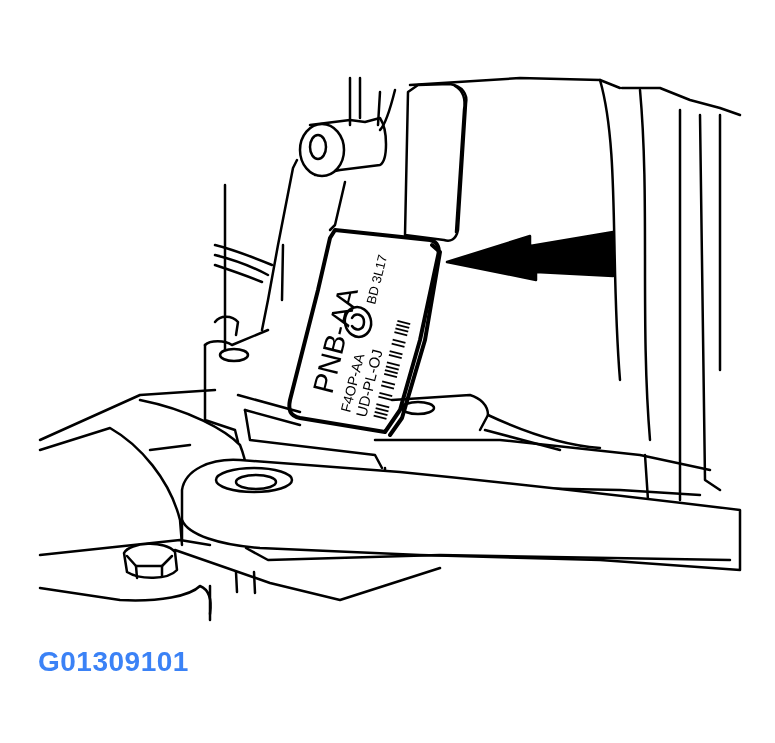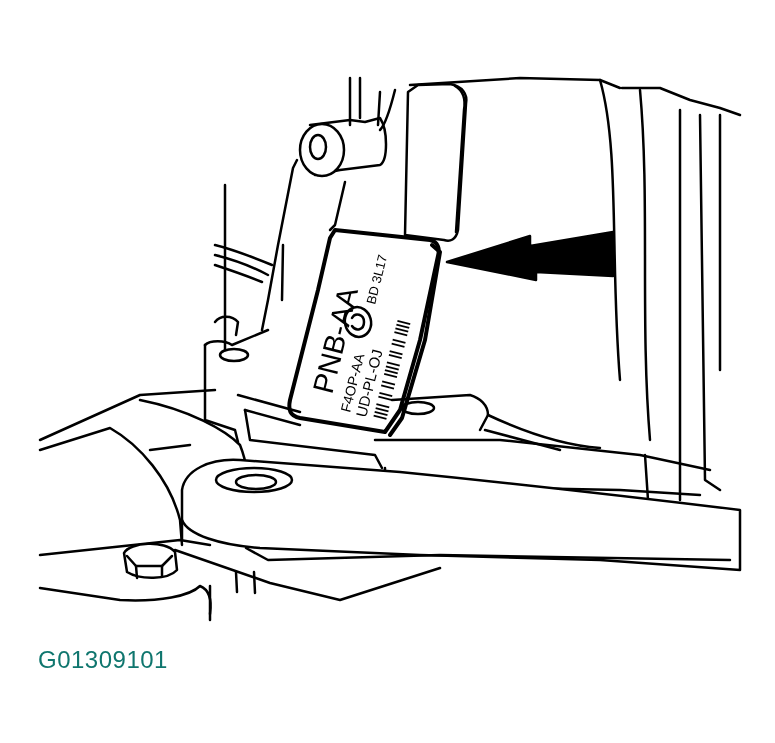--- a/index.html
+++ b/index.html
@@ -7,22 +7,23 @@
   #drawing { position: absolute; left: 0; top: 0; width: 775px; height: 743px; }
   #drawing path, #drawing line, #drawing ellipse, #drawing rect, #drawing polyline, #drawing polygon {
     stroke: #000; stroke-width: 2.5; fill: none; stroke-linejoin: round; stroke-linecap: round;
   }
   #drawing .fill-white { fill: #fff; }
   #drawing .fill-black { fill: #000; stroke: #000; }
   #drawing .thick { stroke-width: 4; }
   #drawing text { font-family: "Liberation Sans", sans-serif; fill: #000; stroke: none; }
   .figure-id {
     position: absolute; left: 38px; top: 646px;
-    font-family: "Liberation Sans", sans-serif; font-size: 24px; color: #0f766e;
+    font-family: "Liberation Sans", sans-serif; font-size: 28px; color: #3b82f6;
     letter-spacing: 0.5px;
+    font-weight: bold;
   }
 </style>
 </head>
 <body>
 
 <svg id="drawing" viewBox="0 0 775 743" xmlns="http://www.w3.org/2000/svg">
 
   <g>
     <path d="M350 78 L350 125"></path>
     <path d="M360 78 L360 118"></path>

